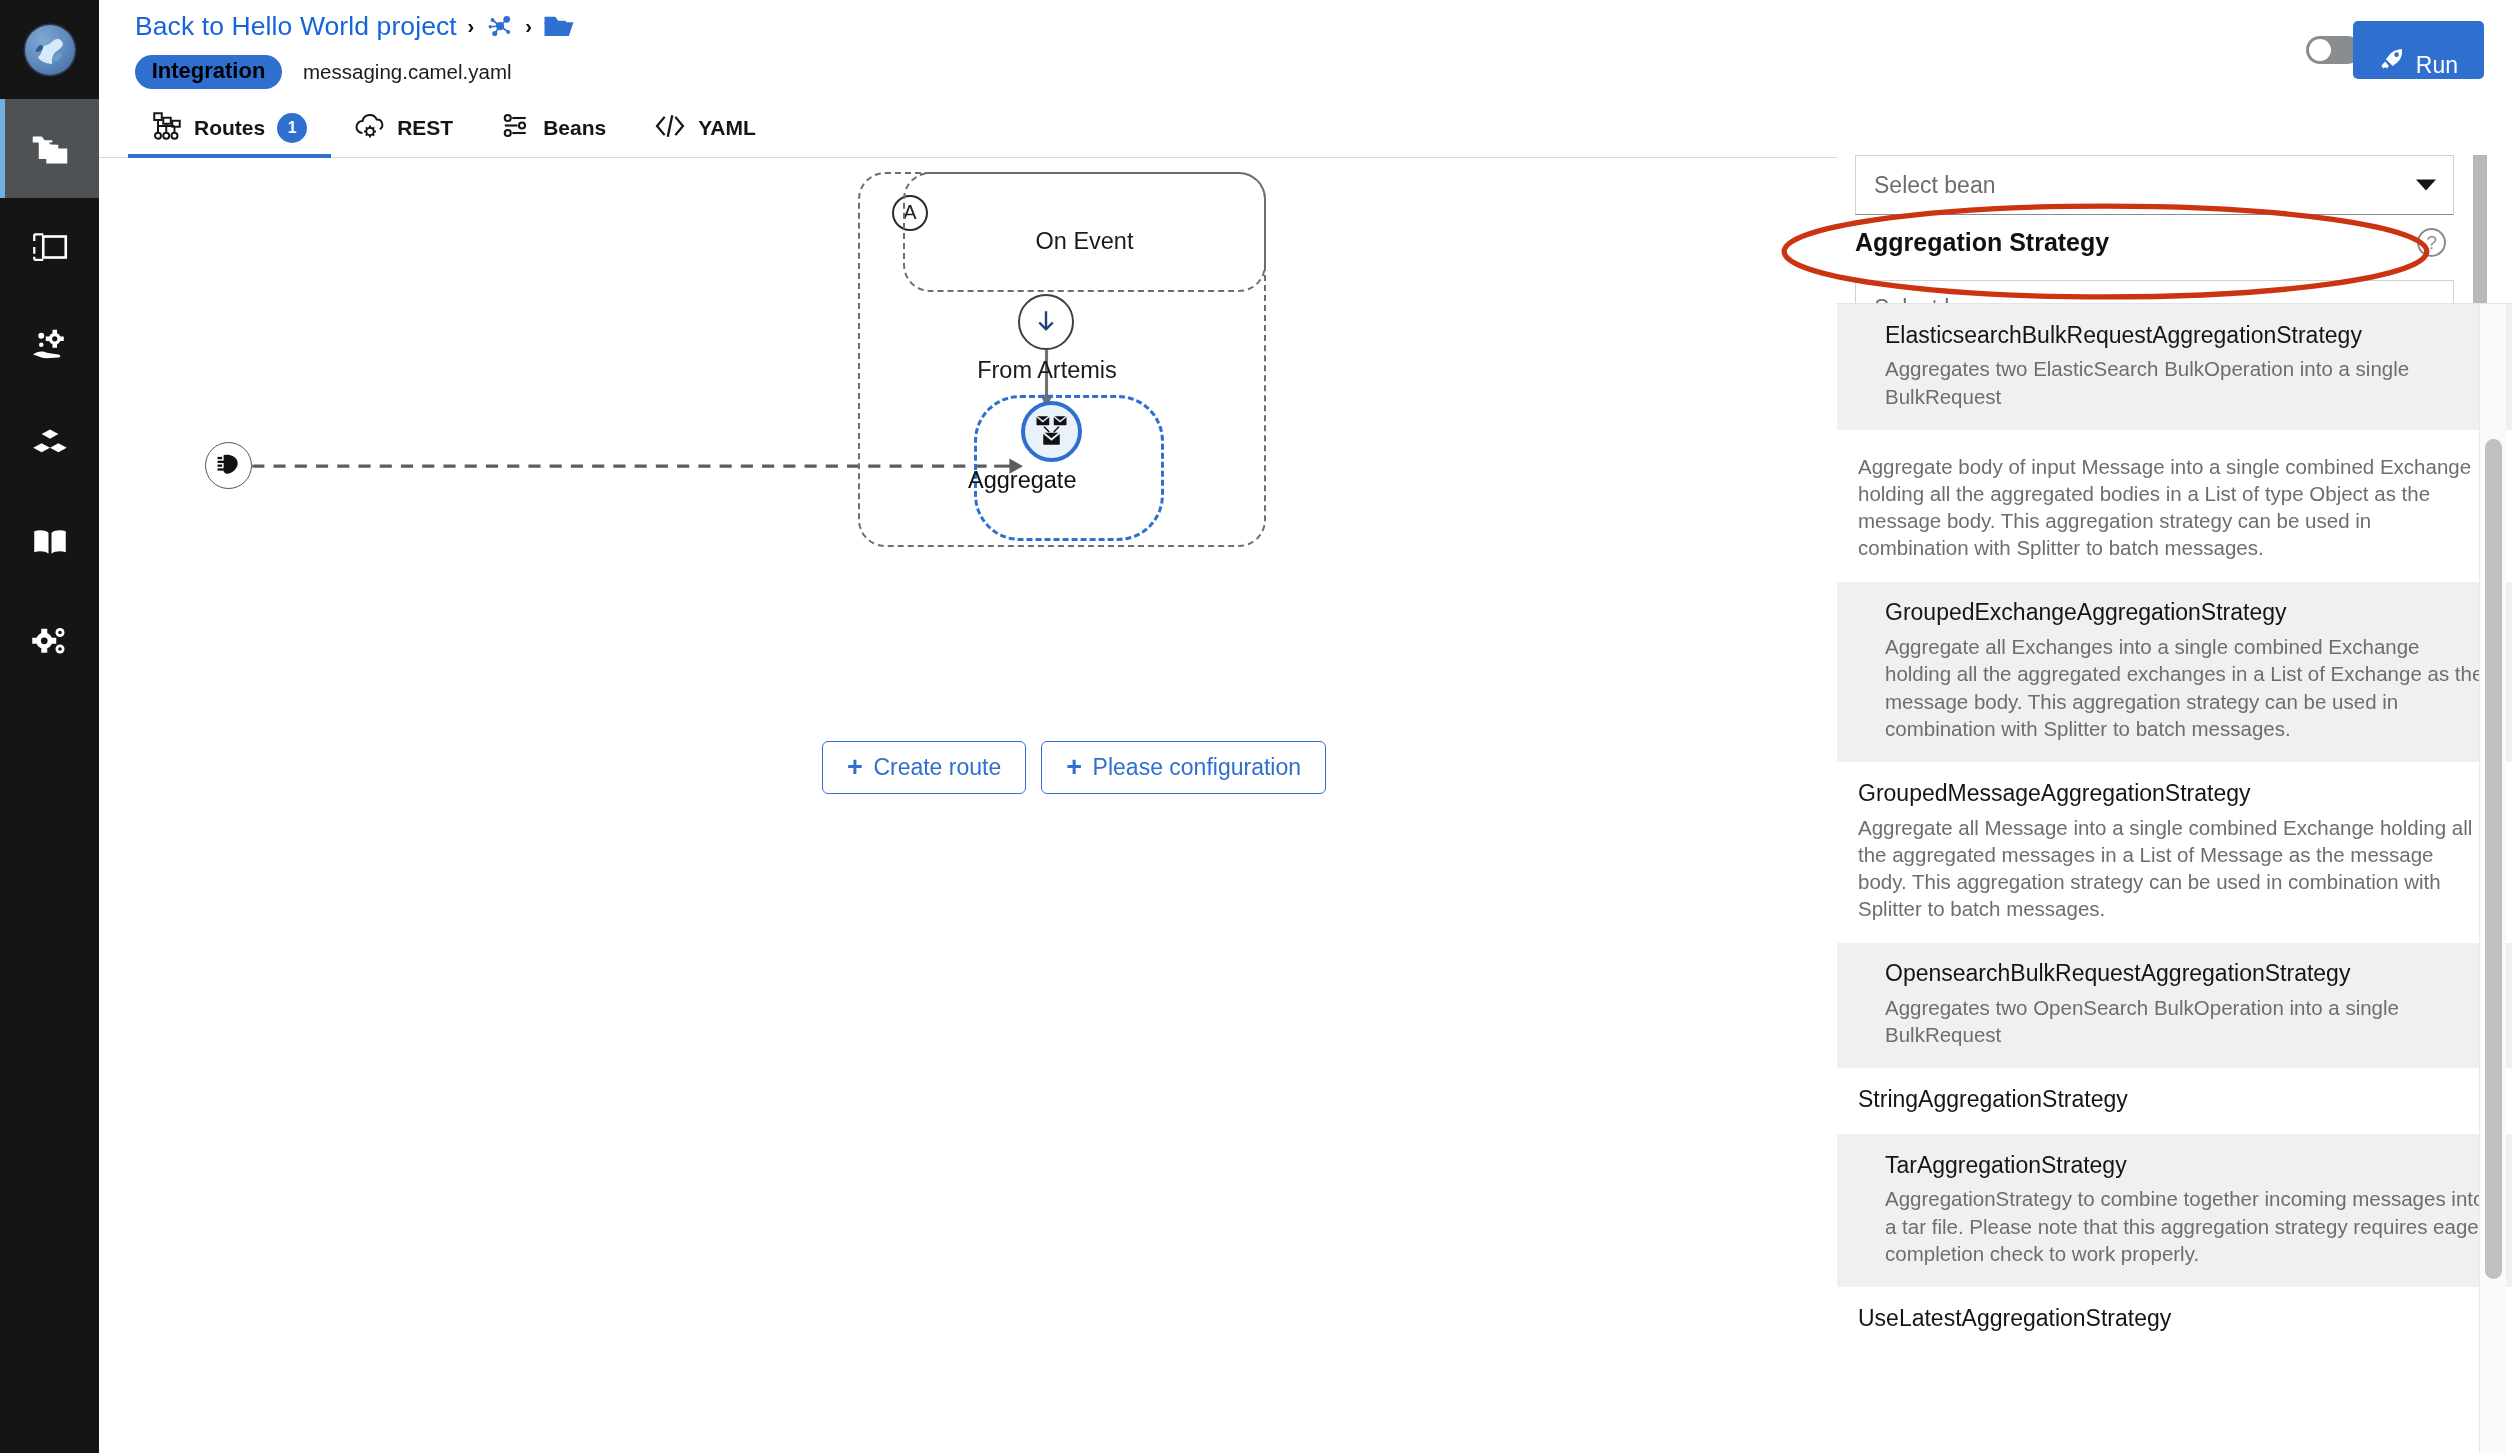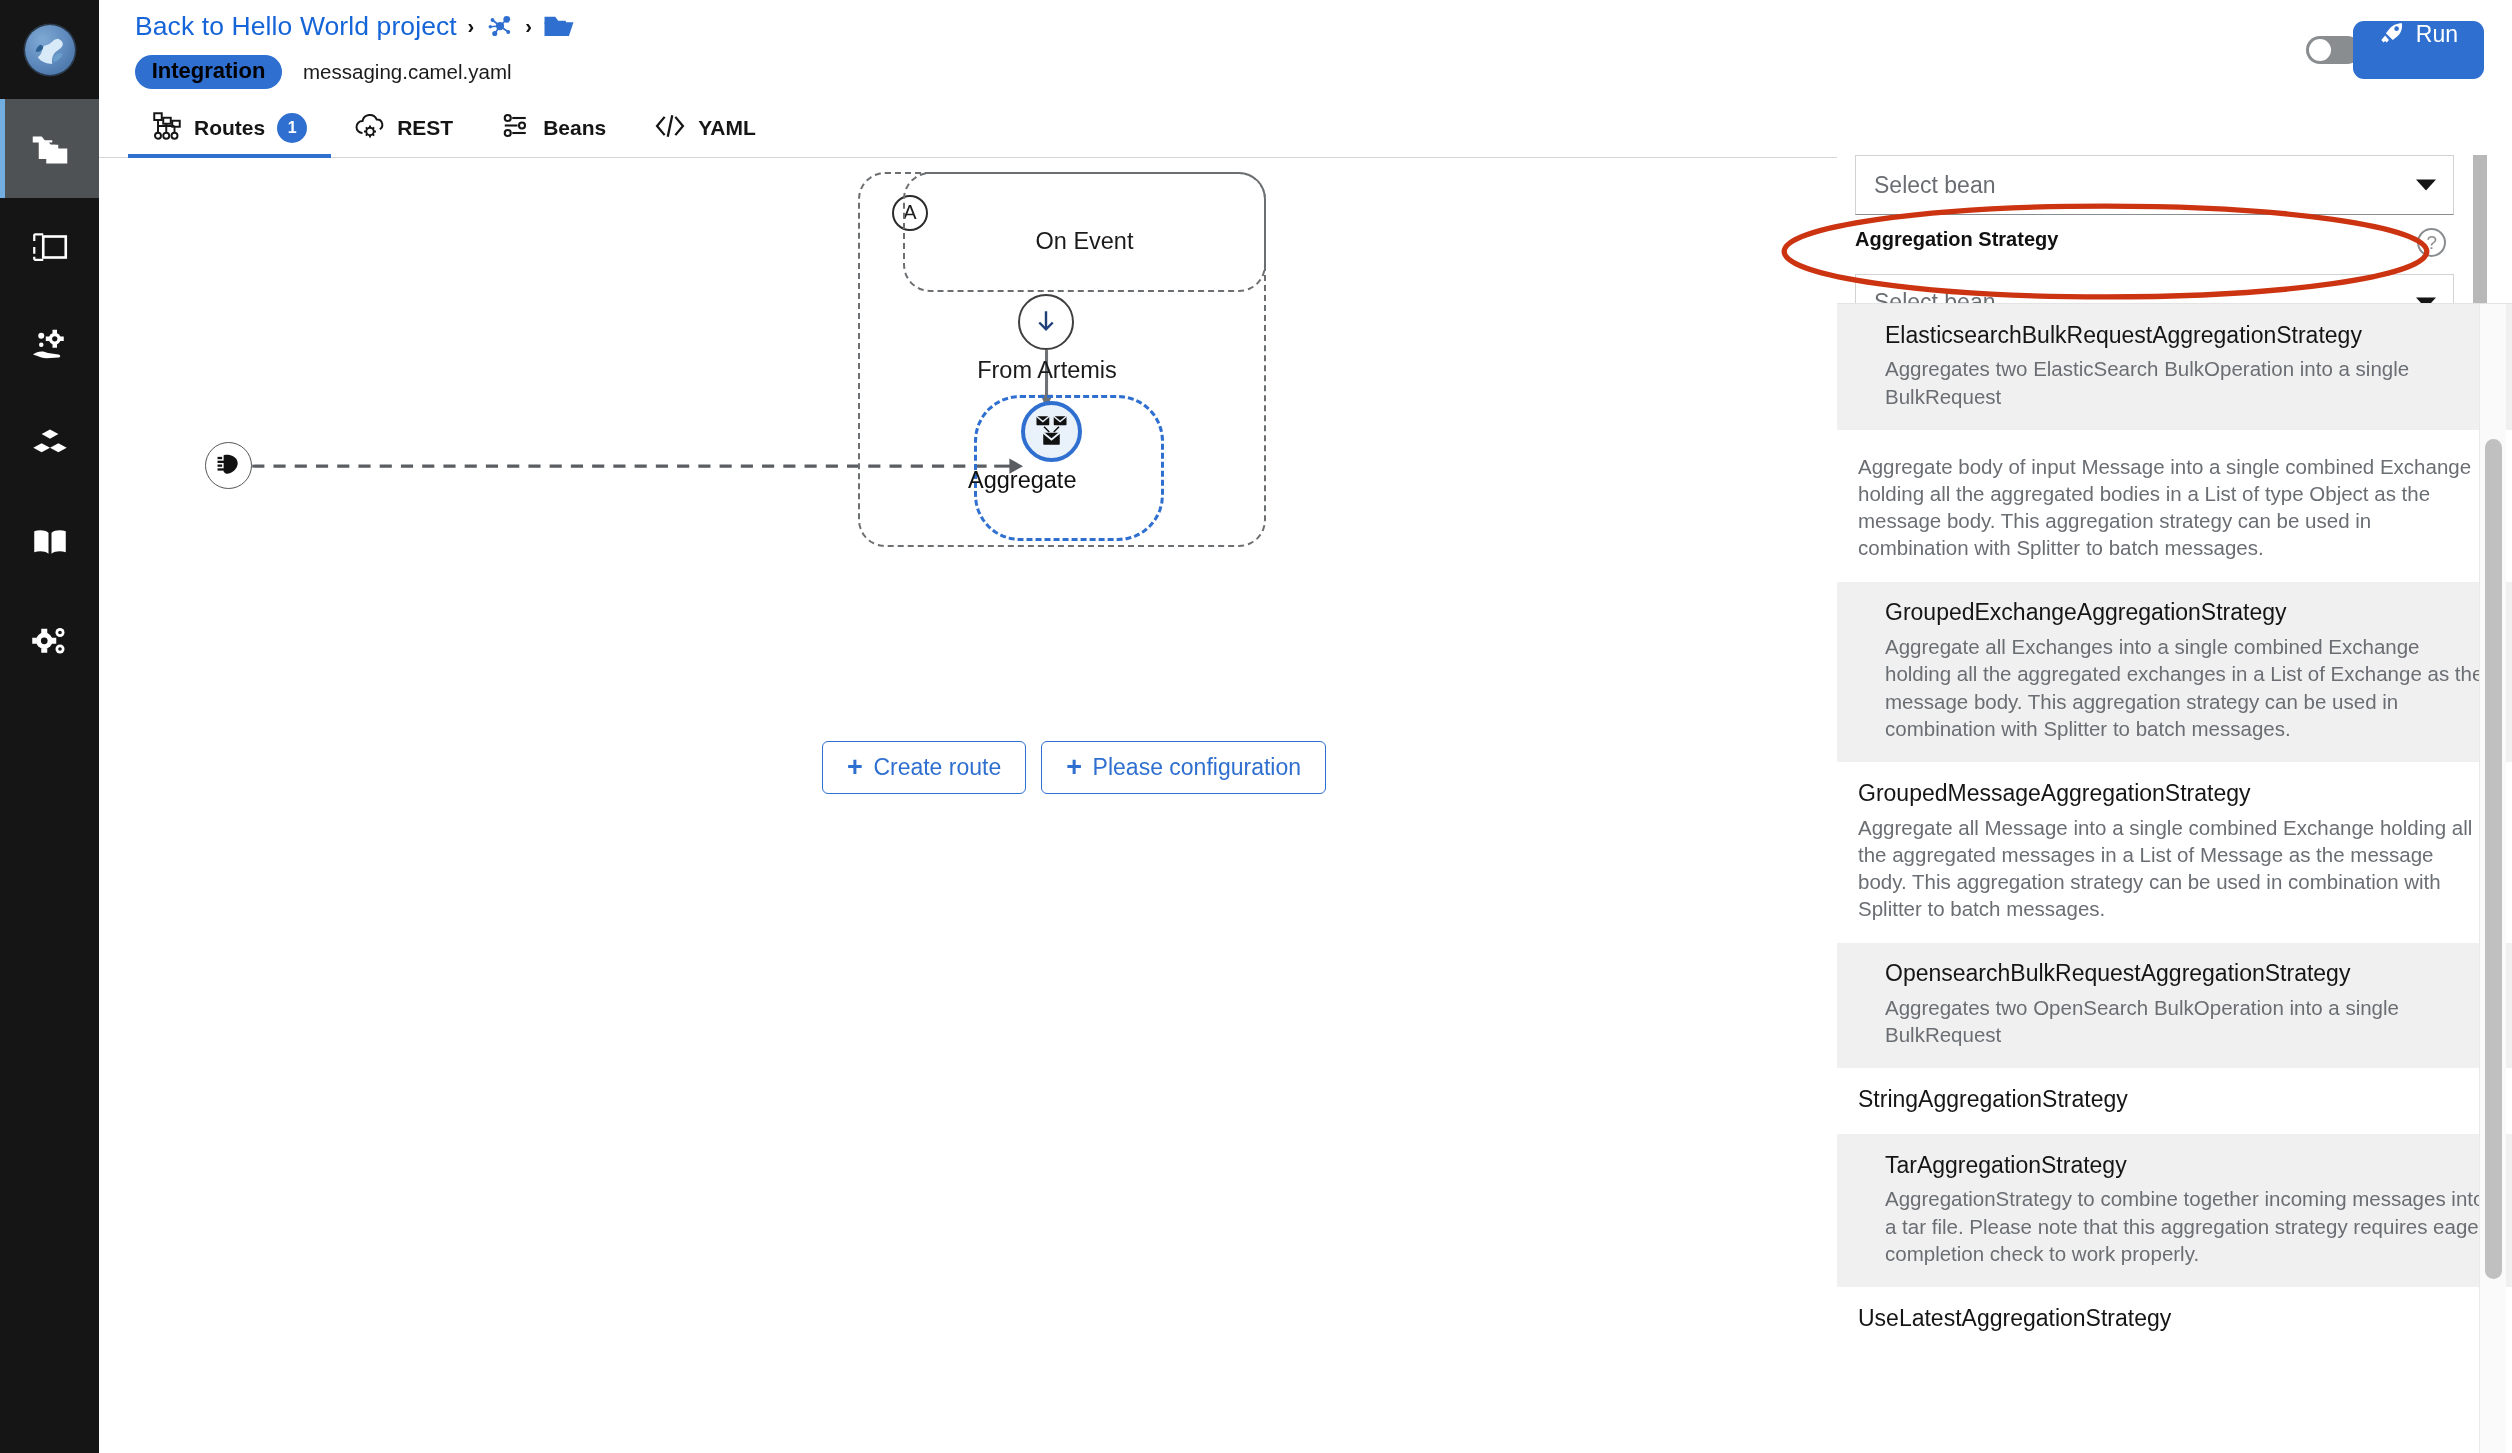--- a/index.html
+++ b/index.html
@@ -70,23 +70,23 @@
     position: absolute; right: 152px; top: 36px;
     width: 55px; height: 28px; border-radius: 758px; background: #8a8d90;
     cursor: pointer;
   }
   .toggle .knob {
     position: absolute; left: 3px; top: 3px; width: 22px; height: 22px;
     border-radius: 50%; background: #fff;
   }
   .run-btn {
     position: absolute; right: 29px; top: 21px;
-    height: 58px; padding: 0 26px; border-radius: 11px; border: none;
+    height: 58px; padding: 0 26px; border-radius: 5px; border: none;
     background: #2f6fd0; color: #fff; font-size: 23px;
-    display: flex; align-items: flex-start; gap: 10.6px; cursor: pointer;
+    display: flex; align-items: flex-end; gap: 10.6px; cursor: pointer;
     font-family: "Liberation Sans", sans-serif;
   }
 
   
   .tabbar {
     position: absolute; left: 99px; top: 99px; width: 2414px; height: 59px;
     background: #fff; border-bottom: 1.5px solid #d7d7d7;
     display: flex; align-items: stretch; padding-left: 29px;
   }
   .tab {
@@ -177,21 +177,21 @@
   }
   .cta-plus { font-size: 27px; font-weight: 700; line-height: 1; }
 
   
   .form-panel {
     position: absolute; right: 0; top: 149px; width: 675px; height: 334px;
     background: #fff; overflow: hidden;
   }
   .field { position: absolute; left: 18px; width: 599px; }
   .field-label {
-    font-size: 20px; font-weight: 700; color: #111; margin-bottom: 23px;
+    font-size: 25px; font-weight: 700; color: #111; margin-bottom: 23px;
   }
   .select-box {
     position: relative; width: 599px; height: 60px;
     border: 0.8px solid #d2d2d2; border-bottom: 1.5px solid #8a8d90;
     background: #fff; display: flex; align-items: center;
     padding: 0 18px; cursor: pointer;
   }
   .select-box.focused { border-bottom: 4.6px solid #2f6fd0; }
   .select-ph { font-size: 23px; color: #6a6e73; }
   .caret {

